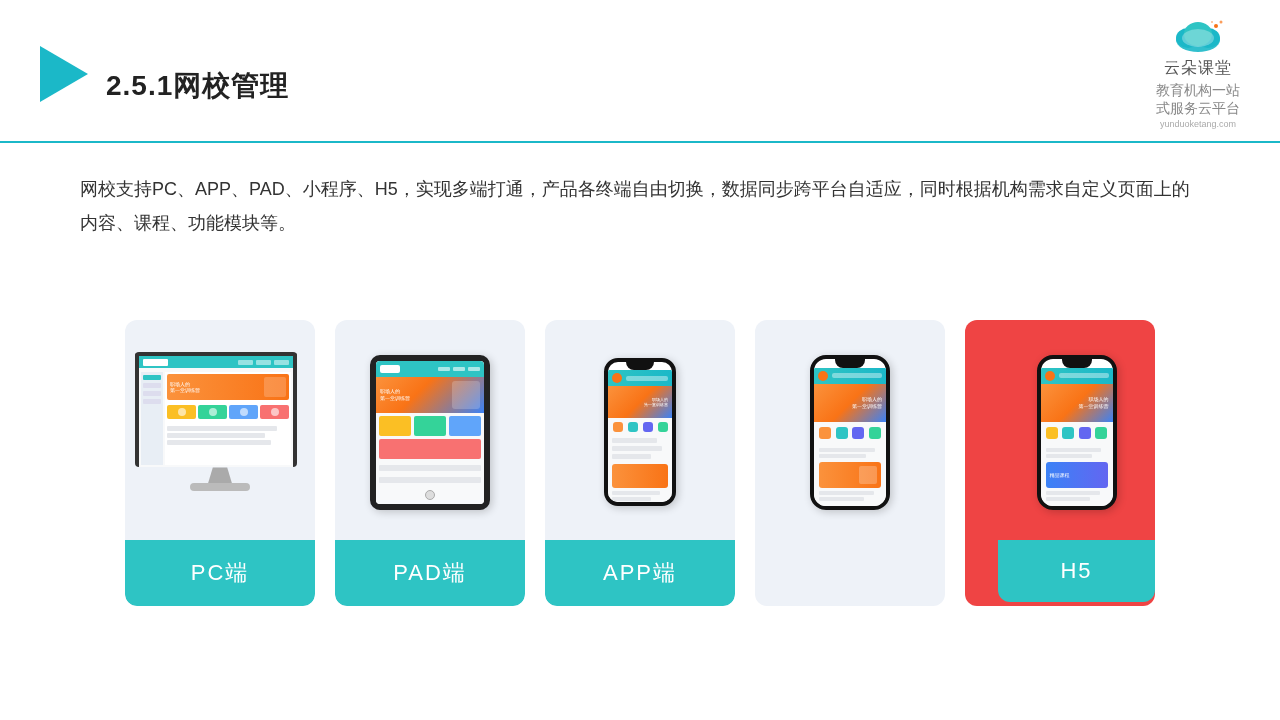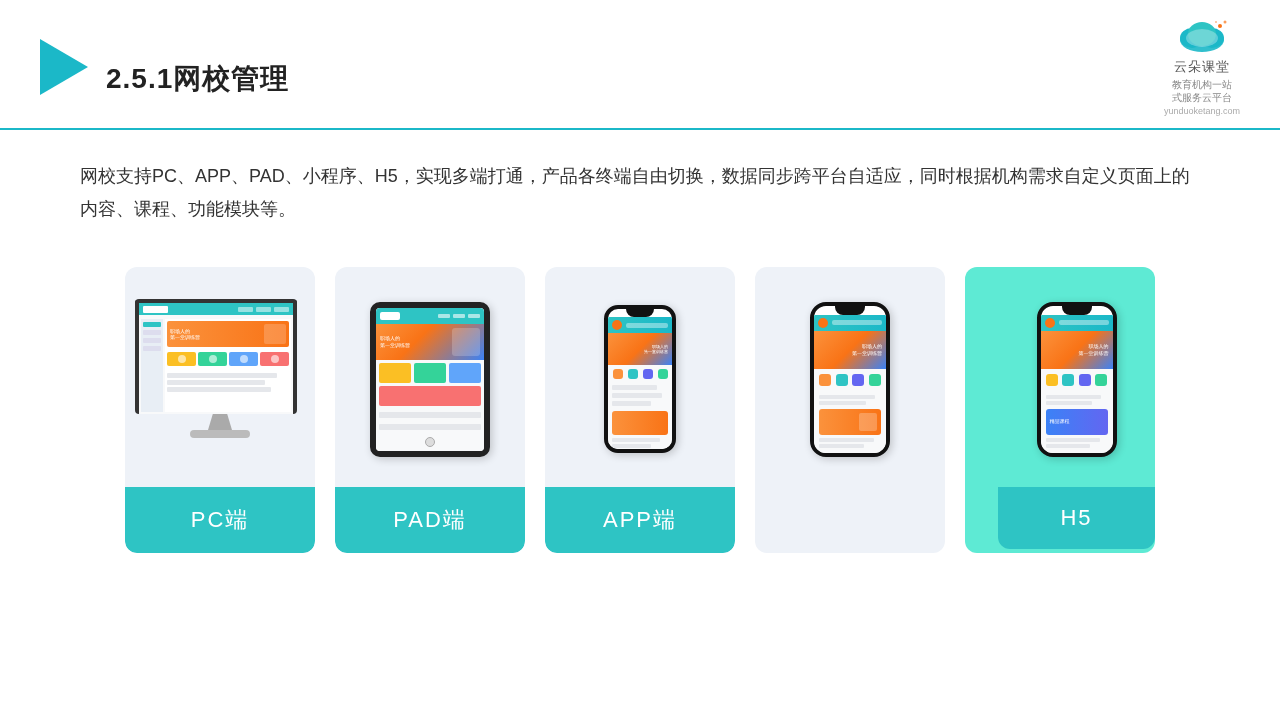--- a/index.html
+++ b/index.html
@@ -48,26 +48,26 @@
     .brand-icon {
       position: relative;
       width: 60px;
       height: 38px;
     }
     .brand-icon svg {
       width: 60px;
       height: 38px;
     }
     .brand-name {
-      font-size: 13px;
+      font-size: 16px;
       color: #555;
       letter-spacing: 1px;
     }
     .brand-slogan {
-      font-size: 10px;
+      font-size: 14px;
       color: #888;
       line-height: 1.3;
     }
 
     
     .description {
       padding: 30px 80px 10px 80px;
       font-size: 18px;
       color: #333;
       line-height: 1.85;
@@ -83,20 +83,21 @@
 
     .card {
       background: #f0f4fa;
       border-radius: 12px;
       width: 190px;
       display: flex;
       flex-direction: column;
       align-items: flex-end;
       overflow: hidden;
       position: relative;
+      margin-top: 40px;
     }
 
     .card-image-area {
       width: 100%;
       height: 220px;
       display: flex;
       align-items: center;
       justify-content: center;
       padding: 20px 10px 15px 10px;
     }
@@ -562,21 +563,21 @@
           </div>
           <div style="padding:3px 5px;display:flex;flex-direction:column;gap:2px;">
             <div style="height:4px;background:#e5e7eb;border-radius:1px;width:88%;"></div>
             <div style="height:4px;background:#e5e7eb;border-radius:1px;width:72%;"></div>
           </div>
         </div>
       </div>
     </div>
   </div>
 
-  <div class="card" style="background:#5eead4;padding-left:33px;">
+  <div class="card" style="background:#ef4444;padding-left:33px;">
     <div class="card-image-area">
       <div class="phone-frame" style="width:80px;height:155px;border-radius:16px;">
         <div class="phone-notch" style="width:30px;height:9px;"></div>
         <div class="phone-screen">
           <div class="phone-screen-header" style="height:16px;">
             <div class="phone-avatar-small"></div>
             <div style="flex:1;height:5px;background:rgba(255,255,255,0.4);border-radius:2px;margin-left:4px;"></div>
           </div>
           <div class="phone-hero" style="height:38px;">
             <div class="phone-hero-text" style="font-size:5px;">职场人的<br>第一堂训练营</div>

